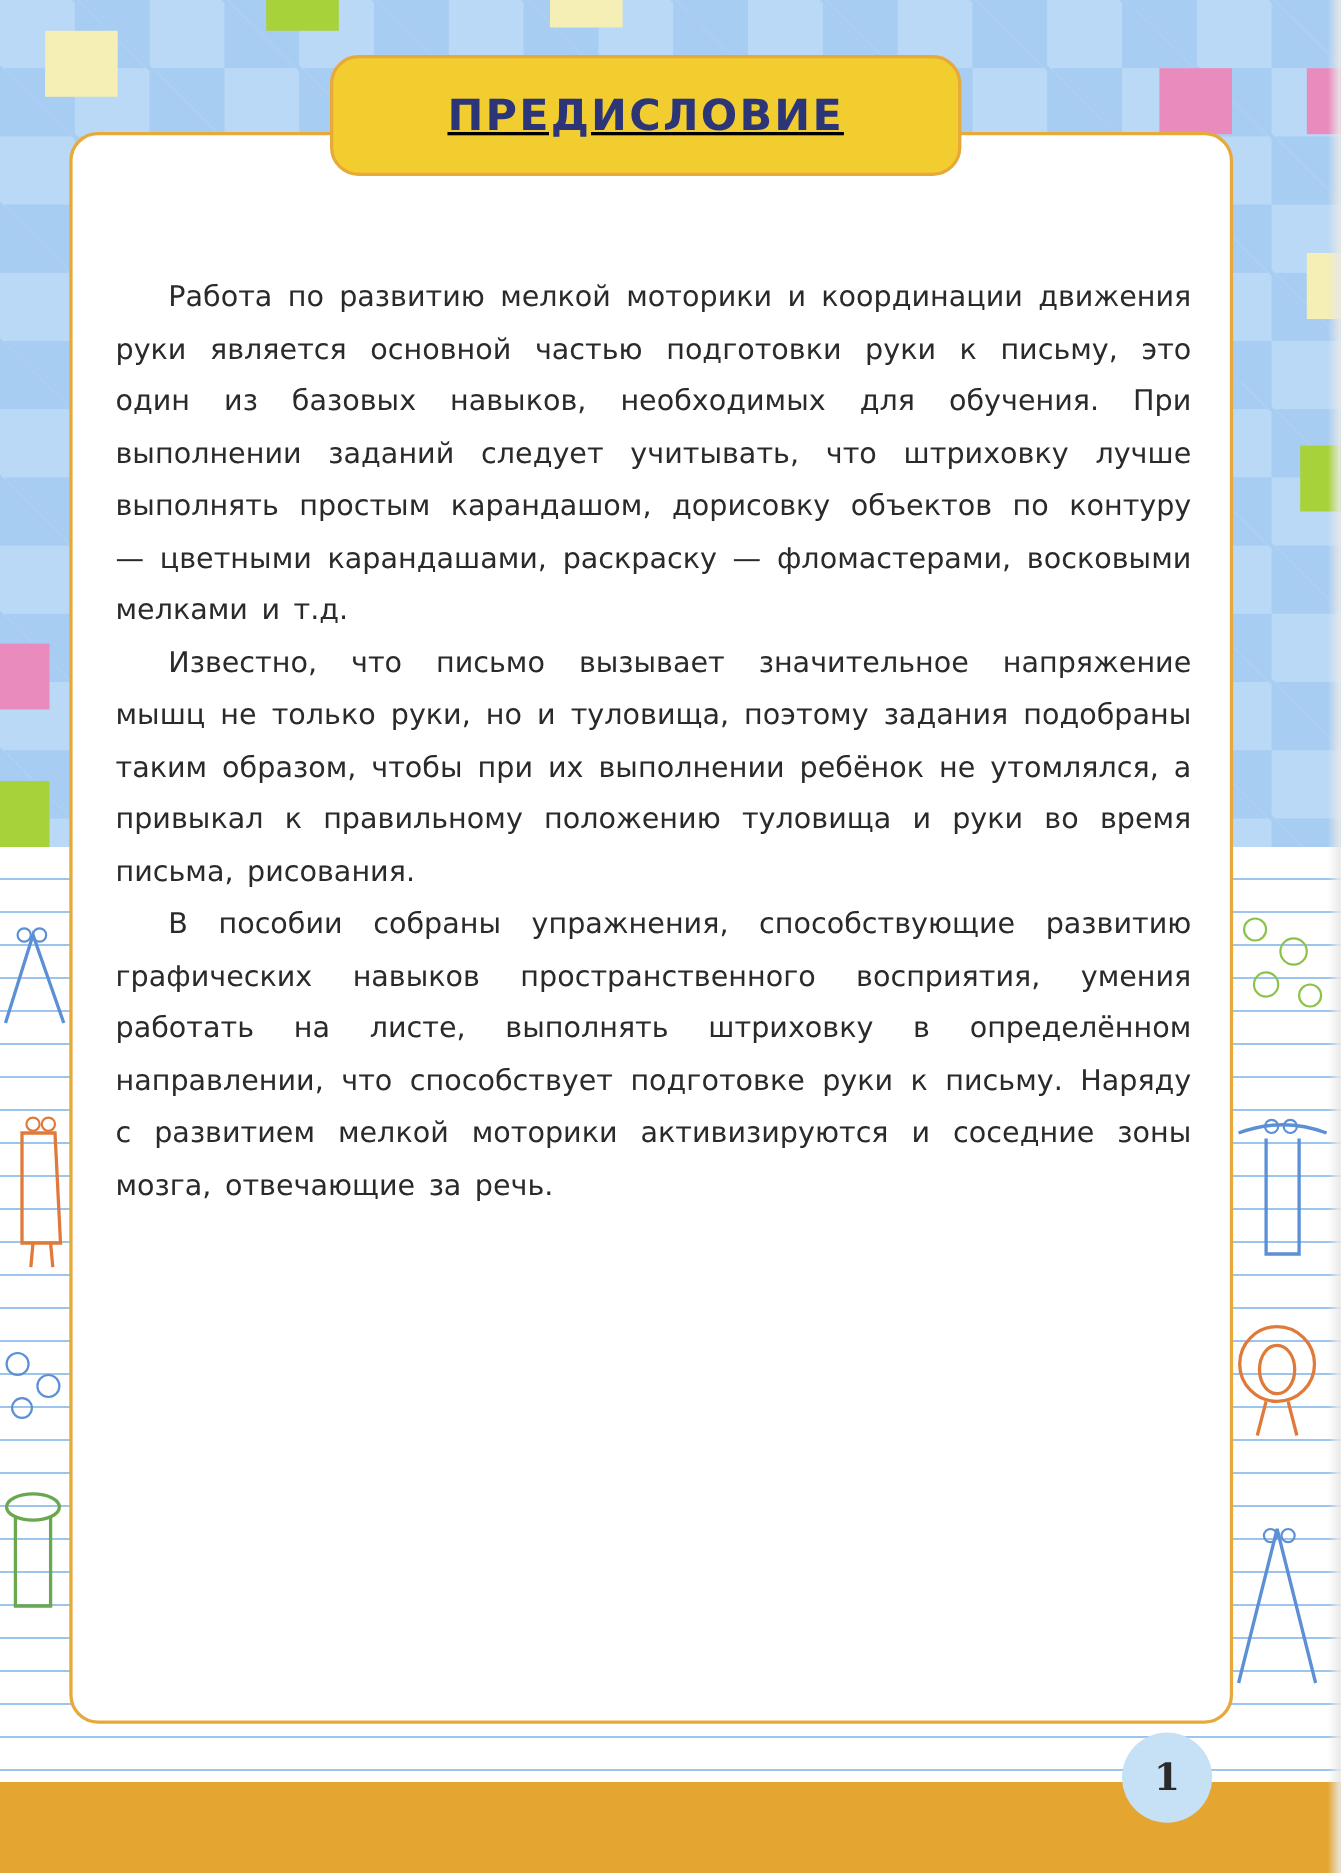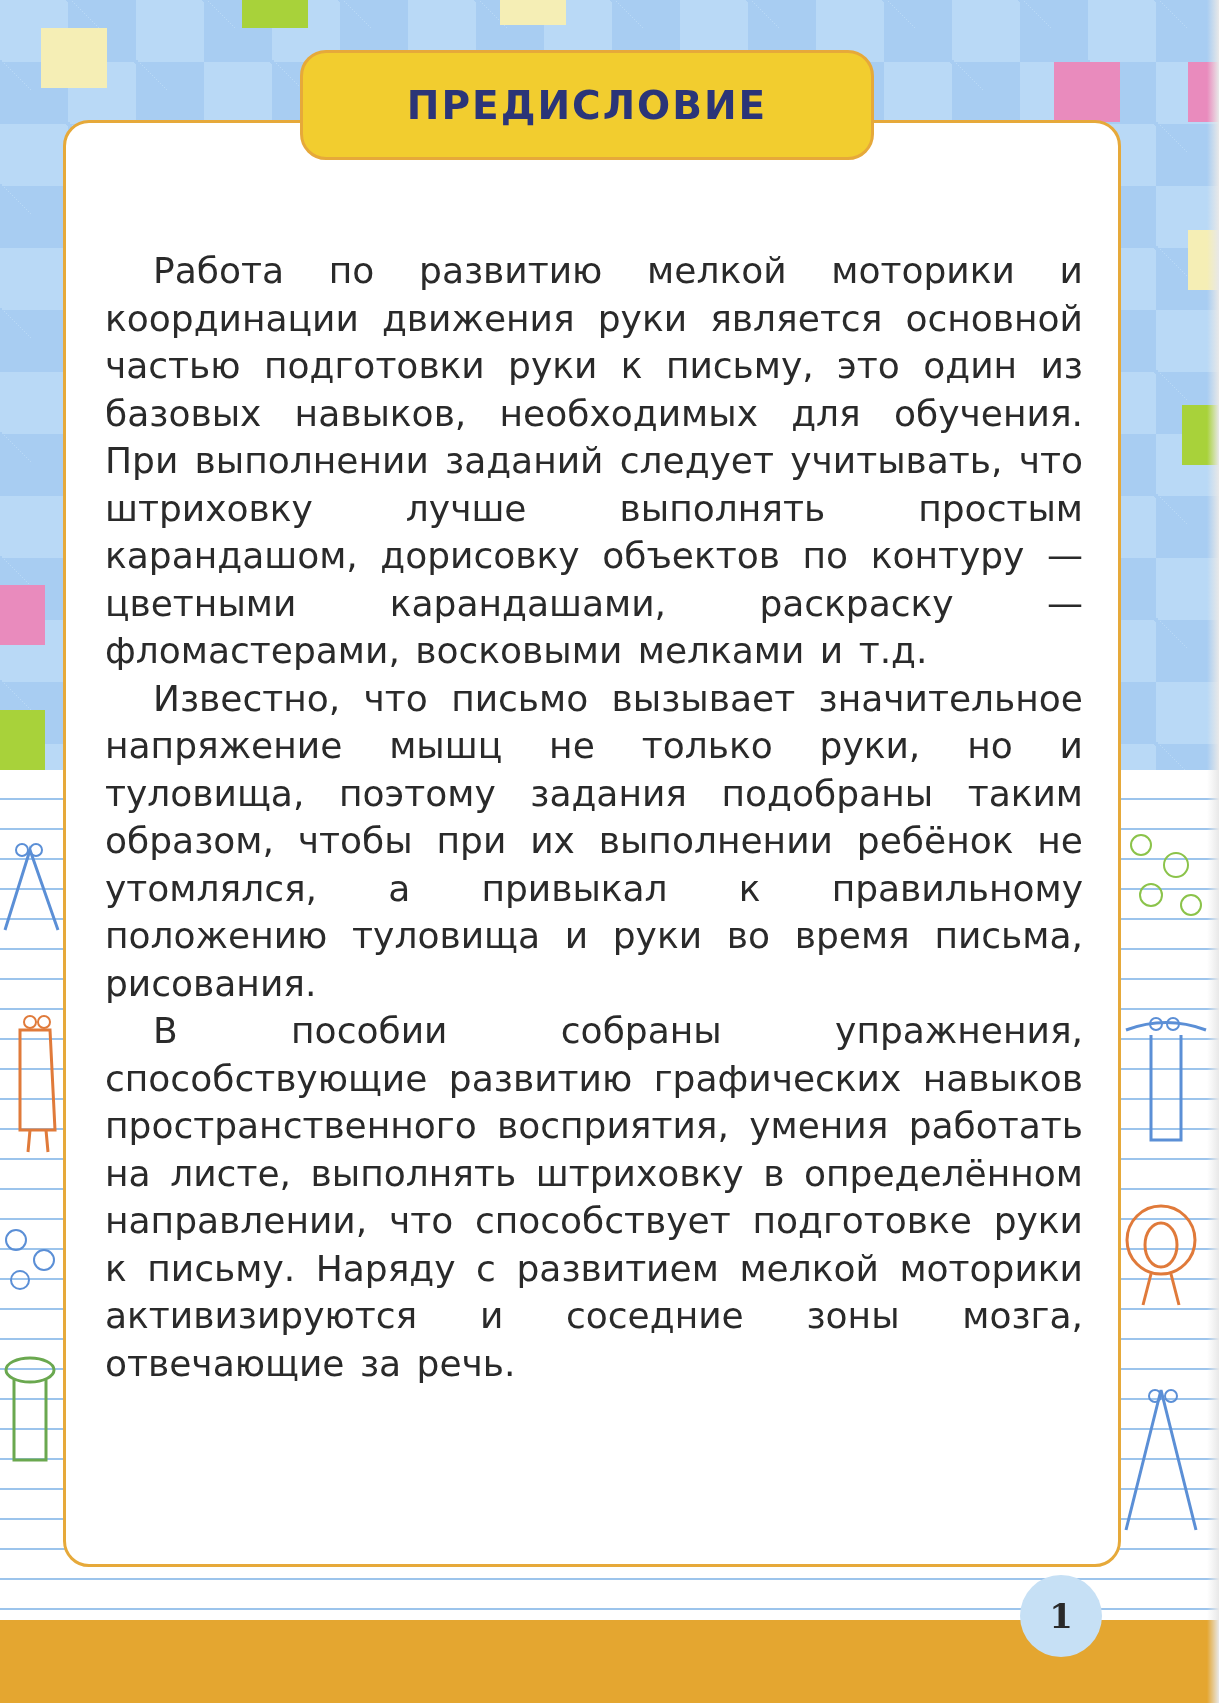--- a/index.html
+++ b/index.html
@@ -34,29 +34,29 @@
     .doodle { position: absolute; }
     .panel {
       position: absolute; left: 63px; top: 120px; width: 1058px; height: 1447px;
       background: #ffffff; border: 3px solid #e6a93a; border-radius: 26px;
       box-sizing: border-box;
     }
     .title-tab {
       position: absolute; left: 300px; top: 50px; width: 574px; height: 110px;
       background: #f2cd2f; border: 3px solid #e6a93a; border-radius: 26px;
       box-sizing: border-box;
-      display: flex; align-items: center; justify-content: center;
+      display: flex; align-items: center; justify-content: center; text-decoration: underline;
     }
     .title-tab h1 {
       margin: 0; font-family: "DejaVu Sans", sans-serif; font-weight: bold;
       font-size: 39px; letter-spacing: 2px; color: #2b3578;
     }
     .text {
       position: absolute; left: 105px; top: 247px; width: 978px;
-      font-family: "DejaVu Sans", sans-serif; font-size: 36px;
+      font-family: "DejaVu Sans", sans-serif; font-size: 26px;
       line-height: 47.5px; color: #2a2a2a; text-align: justify;
       word-spacing: 4px;
     }
     .text p { margin: 0; text-indent: 48px; }
     .page-num {
       position: absolute; left: 1020px; top: 1575px; width: 82px; height: 82px;
       border-radius: 50%; background: #c6e0f5;
       display: flex; align-items: center; justify-content: center;
       font-family: "DejaVu Serif", serif; font-size: 34px; font-weight: bold; color: #2a2a2a;
     }

